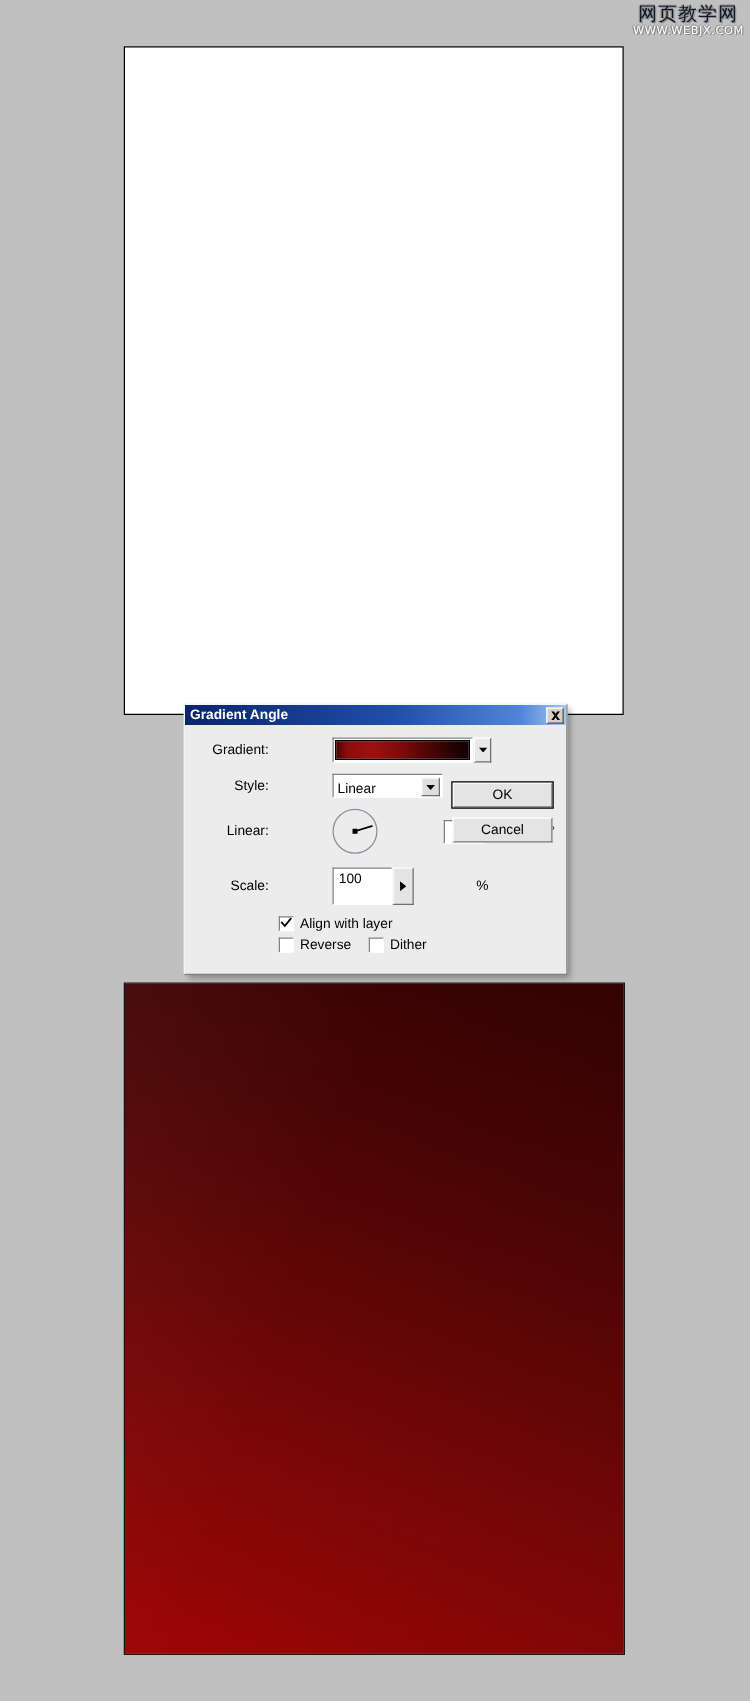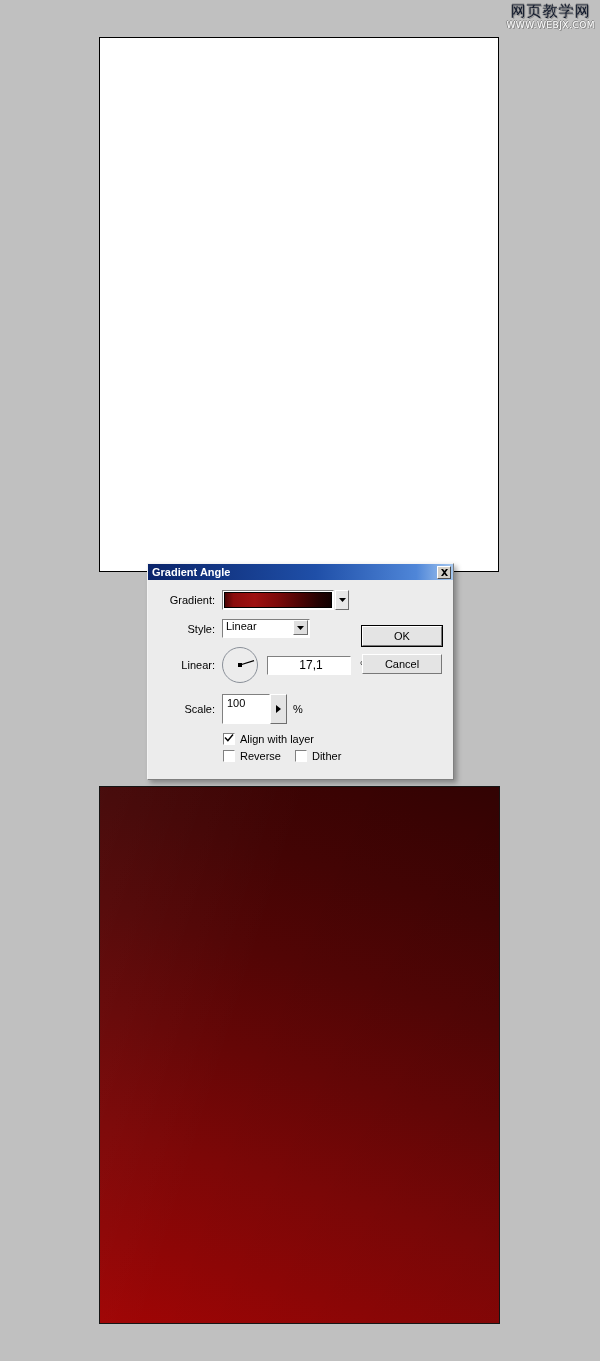--- a/index.html
+++ b/index.html
@@ -123,20 +123,21 @@
     padding: 10px 9px 12px 9px;
     position: relative;
     min-height: 178px;
     box-sizing: border-box;
   }
 
   .row {
     display: flex;
     align-items: center;
     margin-bottom: 9px;
+    gap: 44px;
   }
   .lbl {
     width: 58px;
     text-align: right;
     padding-right: 7px;
     font-size: 11px;
     color: #000000;
     font-family: "Liberation Sans", sans-serif;
     flex: 0 0 auto;
     line-height: 12px;
@@ -184,21 +185,21 @@
     justify-content: center;
     cursor: pointer;
     margin-left: 1px;
   }
 
   
   .style-select {
     width: 88px;
     height: 19px;
     display: flex;
-    align-items: flex-start;
+    align-items: flex-end;
     border: 1px solid;
     border-color: #808080 #ffffff #ffffff #808080;
     background: #ffffff;
     box-sizing: border-box;
     cursor: pointer;
   }
   .style-select .val {
     flex: 1;
     font-size: 11px;
     padding-left: 3px;

